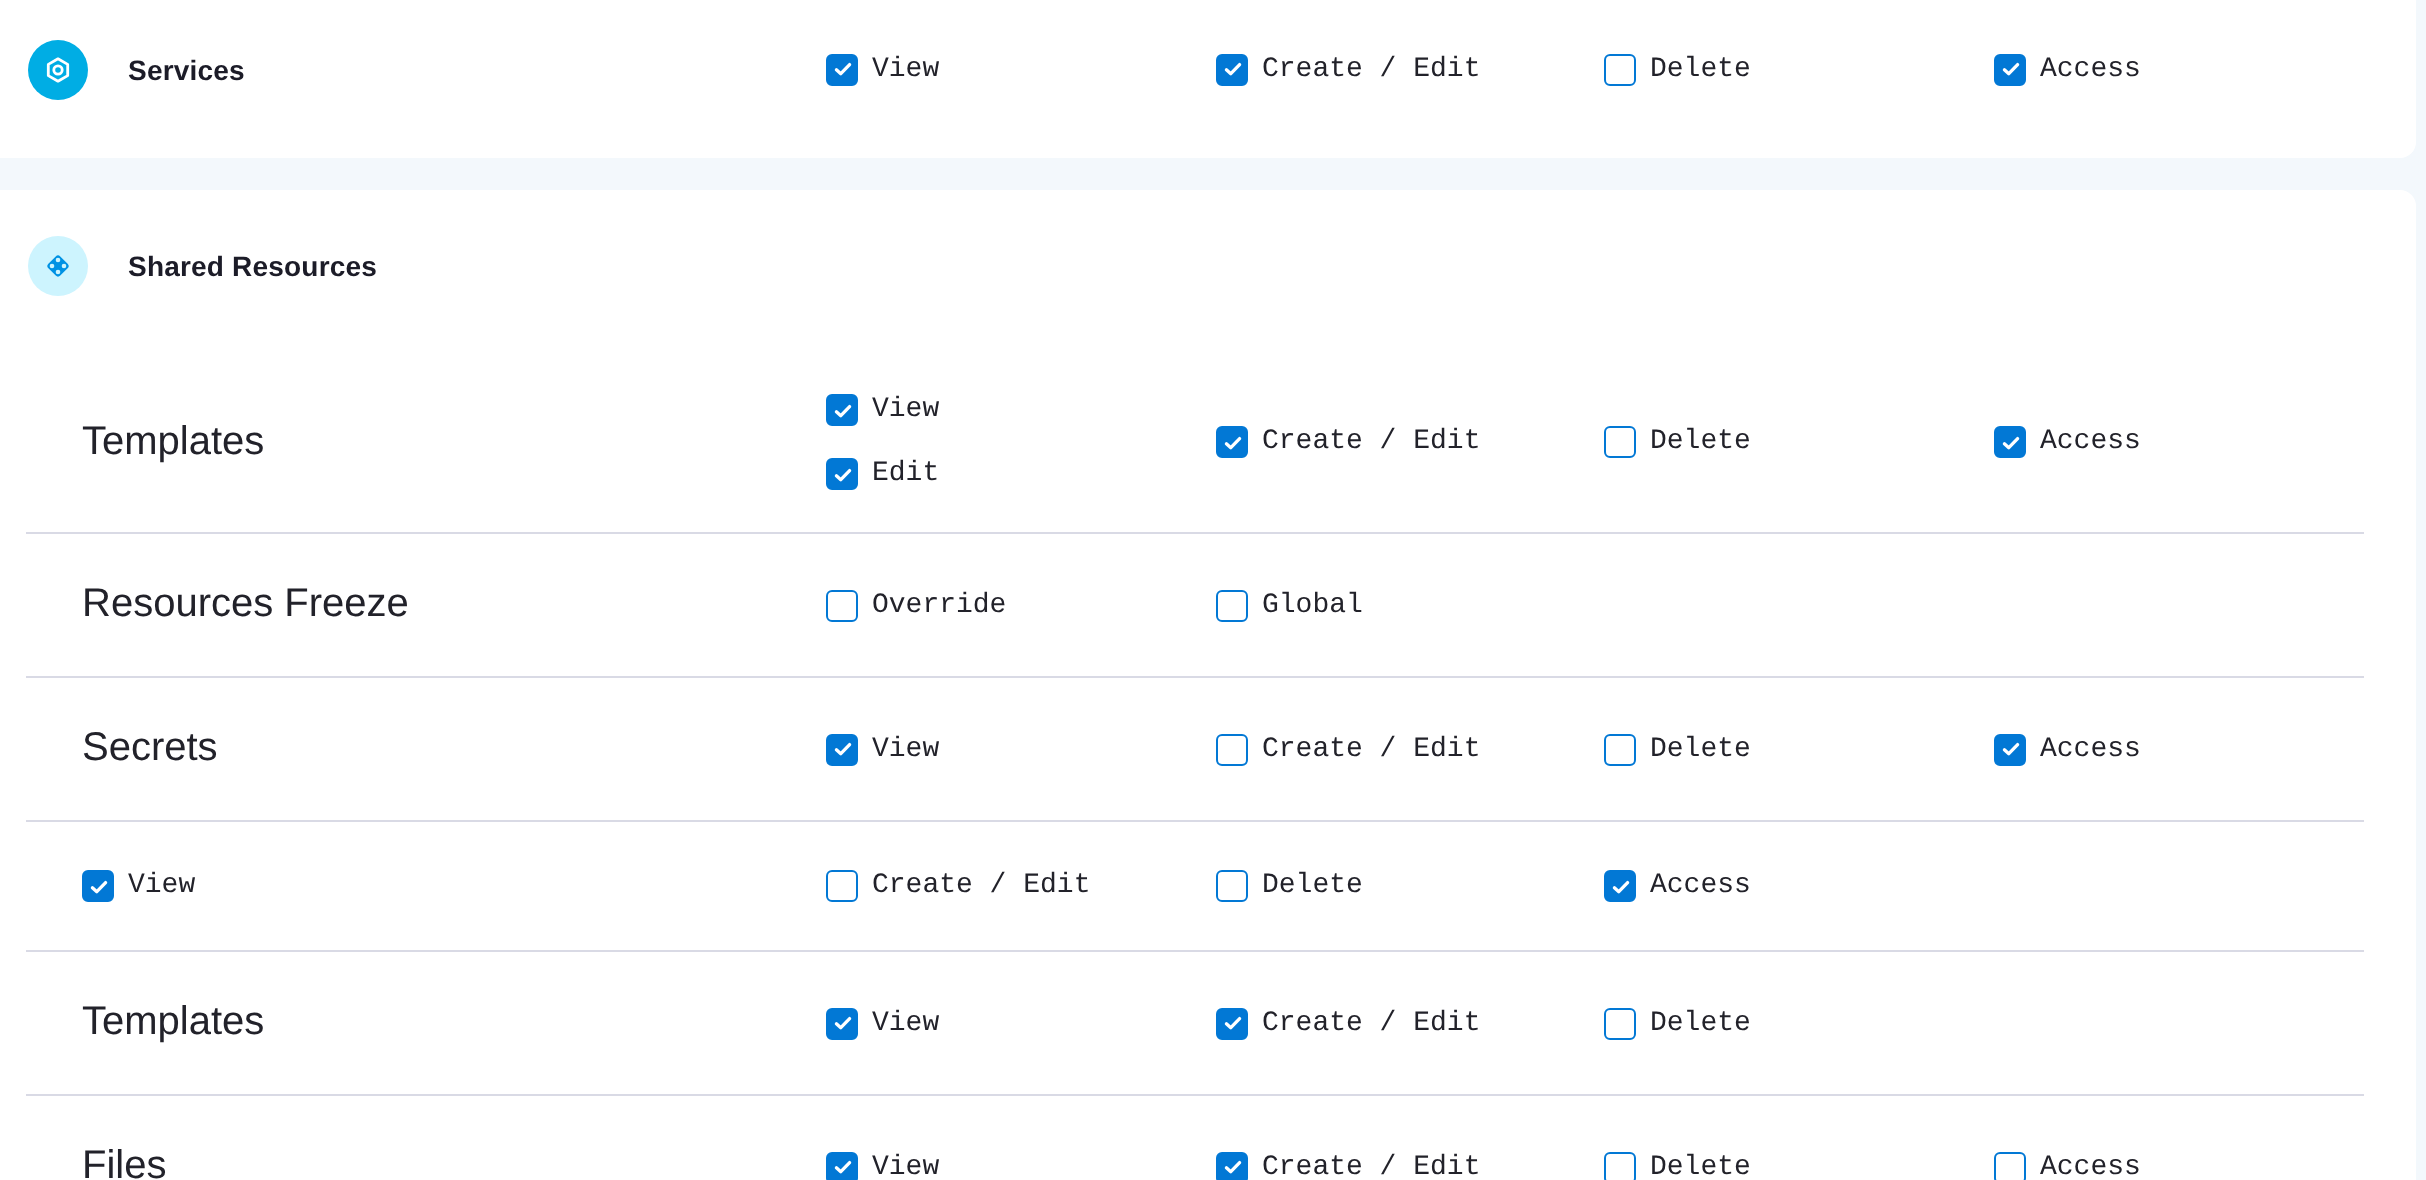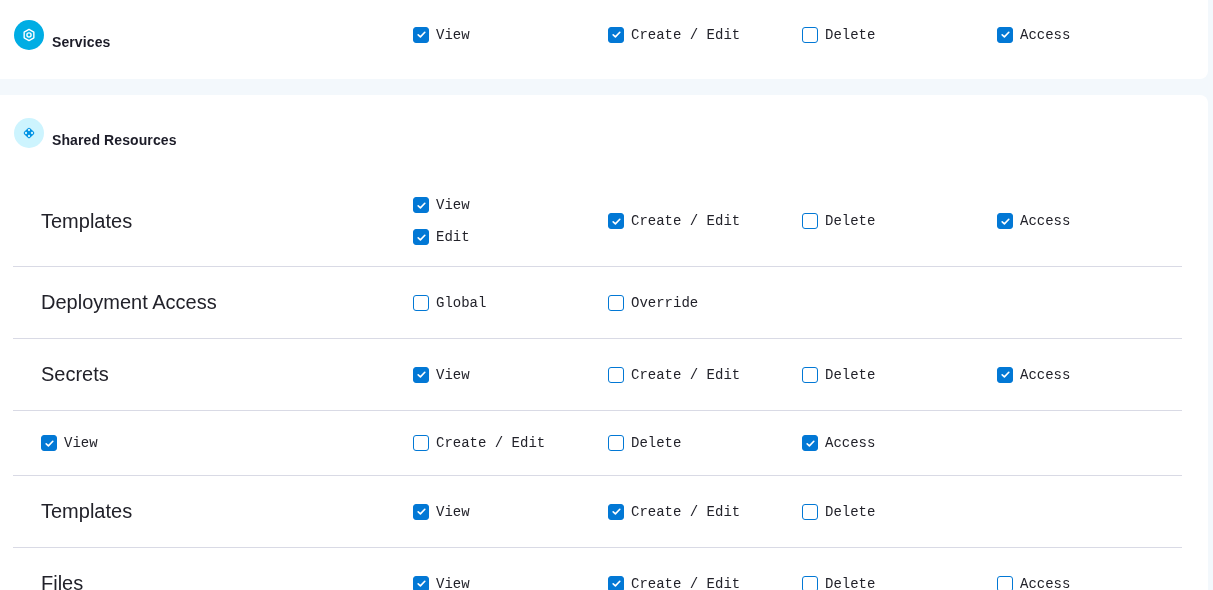--- a/index.html
+++ b/index.html
@@ -27,21 +27,21 @@
     border-radius:0 8px 0 0;
     padding-top:23px;
   }
   .section-header, .inline-header-row {
     display:grid;
     grid-template-columns:399px 195px 194px 195px auto;
     align-items:center;
     padding-left:14px;
     width:100%;
   }
-  .section-title-cell { display:flex; align-items:flex-end; gap:8px; }
+  .section-title-cell { display:flex; align-items:center; gap:20px; }
   .icon-circle {
     width:30px; height:30px; border-radius:50%;
     display:flex; align-items:center; justify-content:center;
     flex:0 0 30px;
   }
   .icon-services { background:#00ade4; }
   .icon-shared { background:#cdf4fe; }
   .section-title { font-weight:700; font-size:14px; color:#1c1c28; letter-spacing:.1px; }
   .rows { margin-top:33px; }
   .perm-row {
@@ -176,31 +176,31 @@
             <span class="cb checked">
               <svg width="11" height="11" viewBox="0 0 16 16">
                 <polyline points="3.2,8.6 6.4,11.4 12.8,4.8" fill="none" stroke="#ffffff" stroke-width="2.4" stroke-linecap="round" stroke-linejoin="round"></polyline>
               </svg>
             </span>
             <span class="cb-label">Access</span>
           </span>
         </div>
       </div>
       <div class="perm-row">
-        <div class="resource-label">Deployment Access</div>
+        <div class="resource-label">Resources Freeze</div>
+        <div class="col-cell">
+          <span class="cb-item">
+            <span class="cb"></span>
+            <span class="cb-label">Override</span>
+          </span>
+        </div>
         <div class="col-cell">
           <span class="cb-item">
             <span class="cb"></span>
             <span class="cb-label">Global</span>
-          </span>
-        </div>
-        <div class="col-cell">
-          <span class="cb-item">
-            <span class="cb"></span>
-            <span class="cb-label">Override</span>
           </span>
         </div>
         <div class="col-cell"></div>
       </div>
       <div class="perm-row">
         <div class="resource-label">Secrets</div>
         <div class="col-cell">
           <span class="cb-item">
             <span class="cb checked">
               <svg width="11" height="11" viewBox="0 0 16 16">

